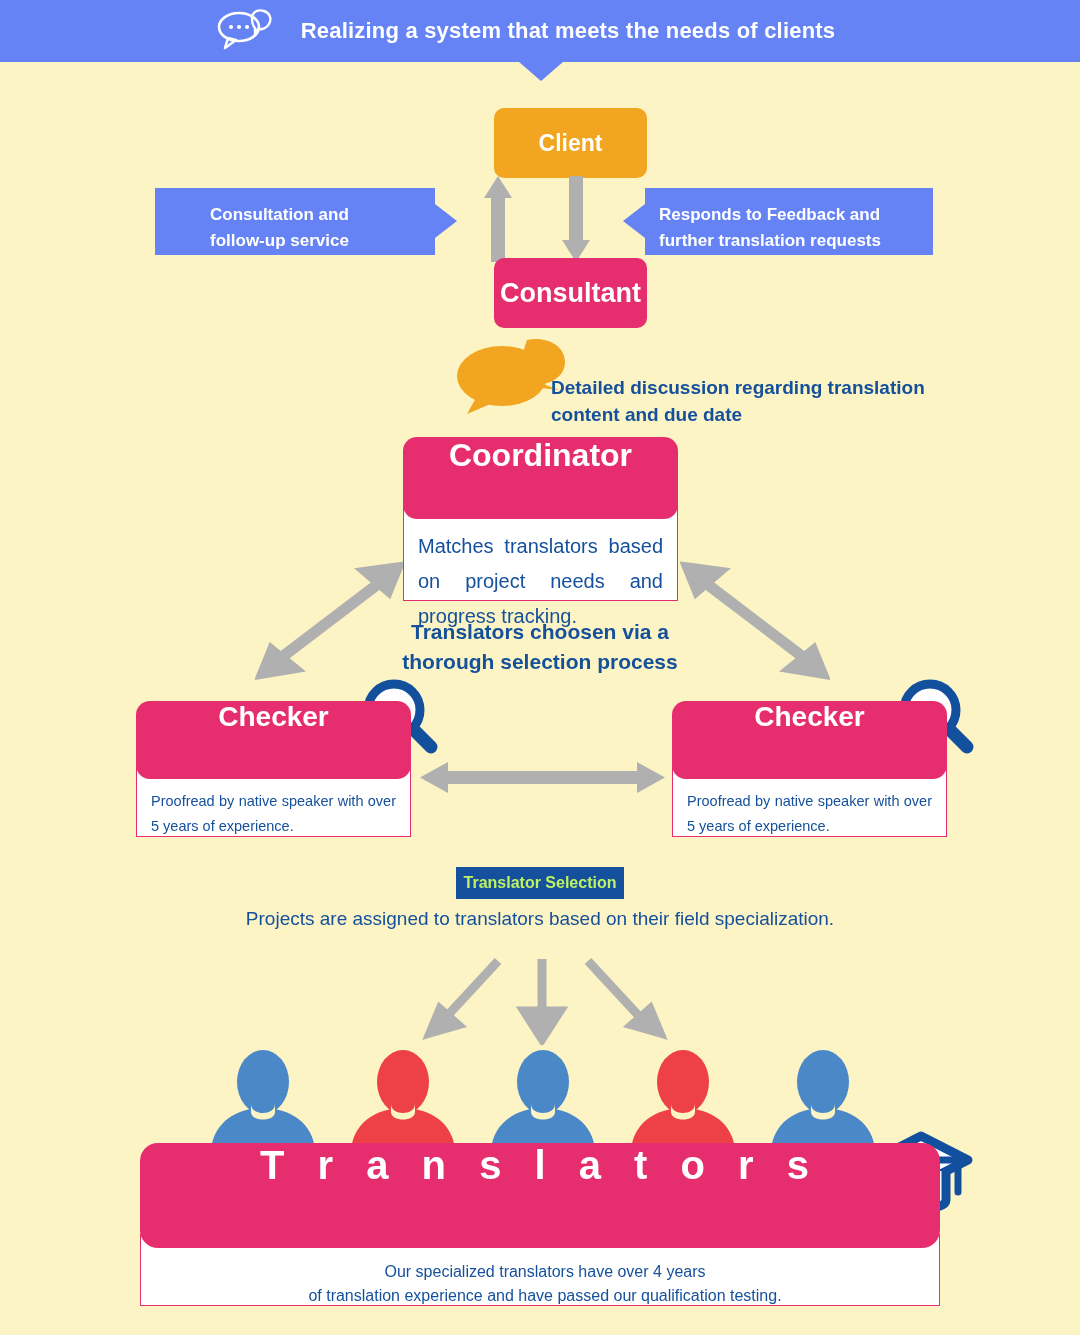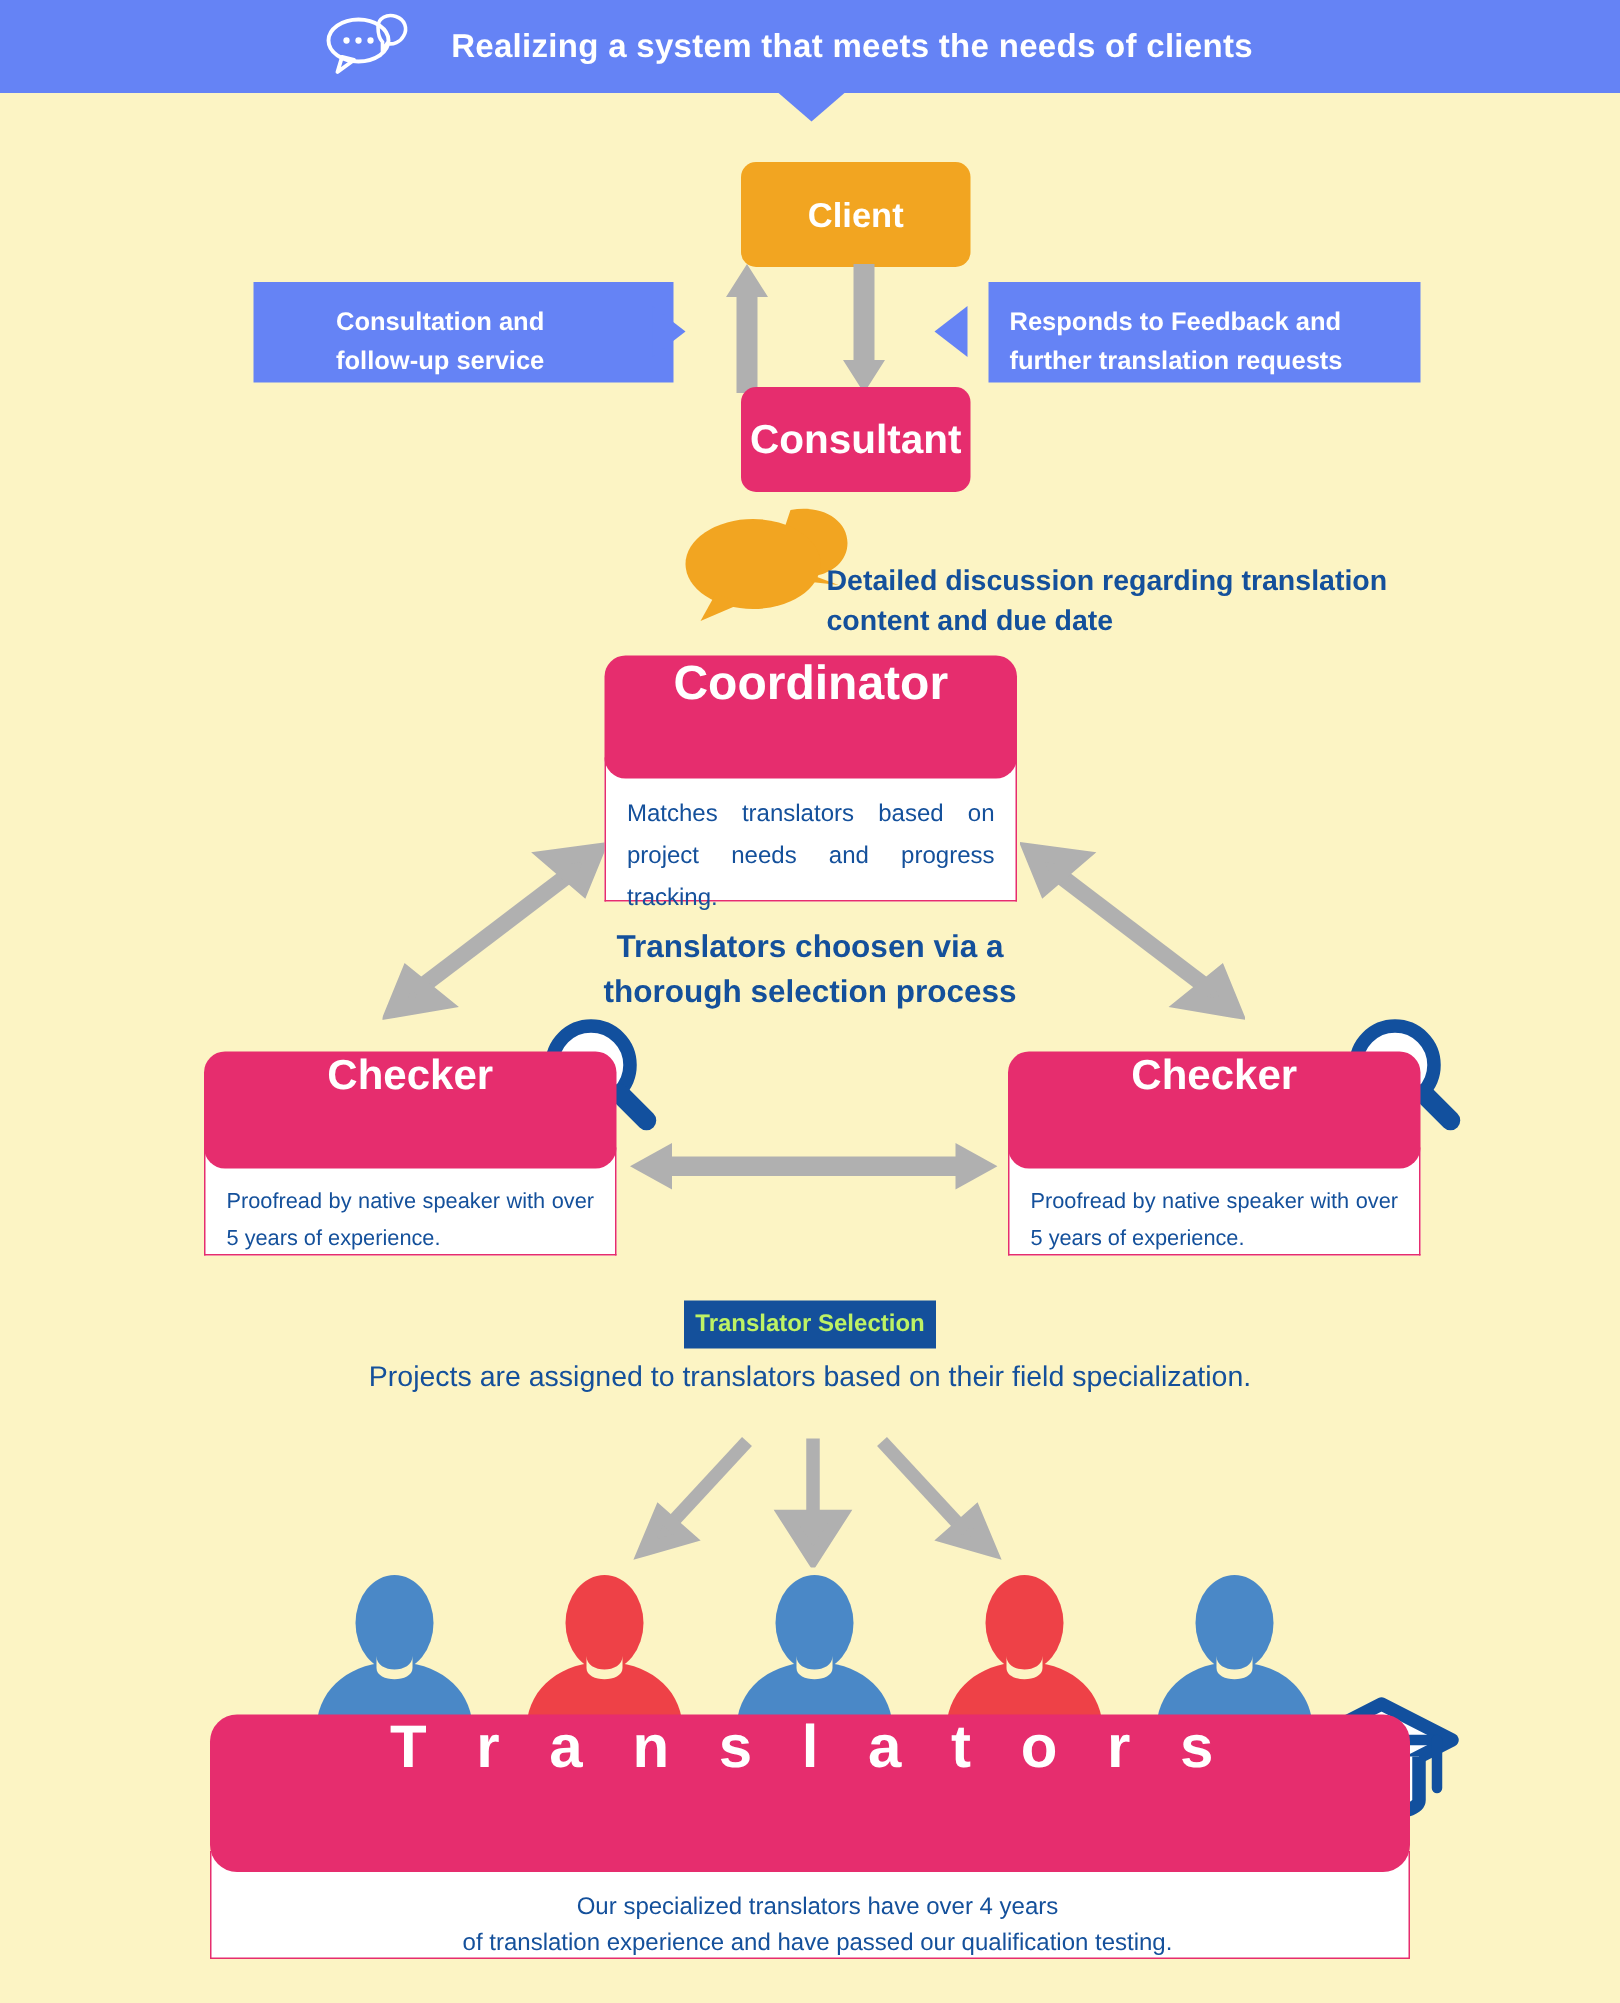--- a/index.html
+++ b/index.html
@@ -43,21 +43,21 @@
   }
   .consultant-box{
     left:463px;top:258px;width:153px;height:70px;
     background:#E62D6E;border-radius:10px;font-size:27px;
   }
 
   
   .callout{
     position:absolute;background:#6583F5;color:#fff;
     font-size:17px;font-weight:bold;line-height:1.55;
-    box-sizing:border-box;padding:14px 16px;margin-left:14px;
+    box-sizing:border-box;padding:14px 16px;
   }
   .callout-left{left:155px;top:188px;width:280px;height:67px;text-align:left;padding-left:55px;}
   .callout-right{left:645px;top:188px;width:288px;height:67px;text-align:left;padding-left:14px;}
   .callout-tip{position:absolute;width:0;height:0;}
   .tip-left{
     left:435px;top:204px;
     border-top:17px solid transparent;border-bottom:17px solid transparent;
     border-left:22px solid #6583F5;
   }
   .tip-right{
@@ -87,21 +87,21 @@
   .card-body{
     background:#ffffff;border:1px solid #E62D6E;border-top:none;
     color:#14509B;box-sizing:border-box;
     text-align:justify;
     margin-top:-14px;padding:24px 14px 10px 14px;
     position:relative;z-index:1;
   }
 
   .coordinator{left:403px;top:437px;width:275px;}
   .coordinator .card-head{height:82px;font-size:32px;}
-  .coordinator .card-body{font-size:16px;line-height:1.75;height:96px;}
+  .coordinator .card-body{font-size:20px;line-height:1.75;height:96px;}
 
   .checker-l{left:136px;top:701px;width:275px;}
   .checker-r{left:672px;top:701px;width:275px;}
   .checker-l .card-head,.checker-r .card-head{height:78px;font-size:28px;}
   .checker-l .card-body,.checker-r .card-body{font-size:14.5px;line-height:1.75;height:72px;}
 
   .mid-text{
     position:absolute;left:340px;top:617px;width:400px;text-align:center;
     color:#14509B;font-size:21px;font-weight:bold;line-height:1.42;
   }

